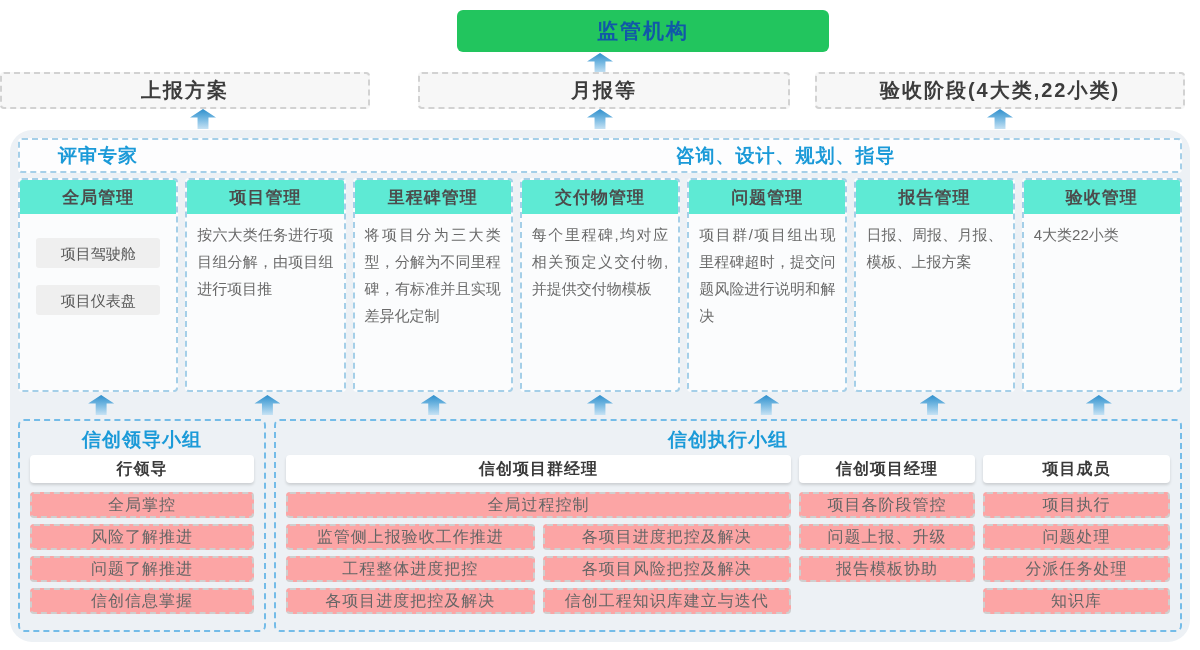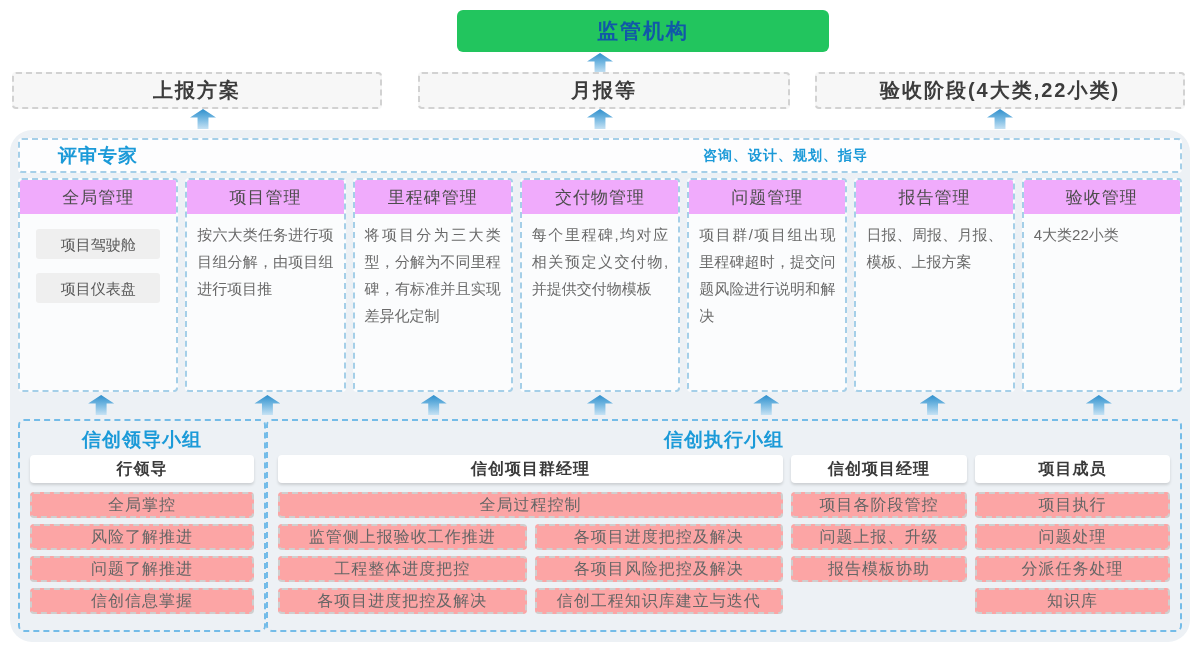--- a/index.html
+++ b/index.html
@@ -9,59 +9,59 @@
 
   
   .regulator { position:absolute; left:418px; top:10px; width:372px; height:42px;
     background:#22c55e; border-radius:6px; display:flex; align-items:center; justify-content:center;
     font-size:21px; font-weight:bold; color:#1158a8; letter-spacing:2px;margin-left:39px; }
 
   
   .channel { position:absolute; top:72px; height:37px; background:#f7f7f7;
     border:2px dashed #d2d2d2; border-radius:4px; display:flex; align-items:center; justify-content:center;
     font-size:20px; font-weight:bold; color:#3c3c3c; letter-spacing:2px; }
-  .c0 { left:12px;  width:370px; }
+  .c0 { left:0;  width:370px; }
   .c1 { left:418px; width:372px; }
   .c2 { left:815px; width:370px; }
 
   
   .arrow { width:26px; height:20px;
     background:linear-gradient(180deg,#2f8fcc 0%,#6fb5e0 45%,#c6e2f4 100%);
     clip-path:polygon(50% 0,100% 42%,71% 42%,71% 100%,29% 100%,29% 42%,0 42%); }
   .abs { position:absolute; }
 
   
   .container { position:absolute; left:10px; top:130px; width:1180px; height:512px;
     background:#edf1f5; border-radius:22px; }
 
   .band { position:absolute; left:8px; top:8px; width:1164px; height:35px;
     background:#fdfdfe; border:2px dashed #a5cfe8; border-radius:4px; }
   .band-left { position:absolute; left:38px; top:50%; transform:translateY(-50%);
     font-size:19px; font-weight:bold; color:#1b9ad8; letter-spacing:1px; }
   .band-right { position:absolute; left:66%; top:50%; transform:translate(-50%,-50%);
-    font-size:14px; font-weight:bold; color:#1b9ad8; letter-spacing:1px; white-space:nowrap; }
+    font-size:19px; font-weight:bold; color:#1b9ad8; letter-spacing:1px; white-space:nowrap; }
 
   .cols { position:absolute; left:8px; top:48px; width:1164px; height:214px;
     display:grid; grid-template-columns:repeat(7,1fr); gap:7px; }
   .col { background:#fbfcfd; border:2px dashed #a5cfe8; border-radius:4px;
     display:flex; flex-direction:column; overflow:hidden; }
-  .col-header { flex:0 0 34px; background:#f0abfc; display:flex; align-items:center; justify-content:center;
-    font-size:17px; font-weight:normal; color:#4c4c4c; letter-spacing:1px; }
+  .col-header { flex:0 0 34px; background:#5eead4; display:flex; align-items:center; justify-content:center;
+    font-size:17px; font-weight:bold; color:#4c4c4c; letter-spacing:1px; }
   .col-body { padding:7px 10px; font-size:15px; color:#6a6a6a; line-height:27px;
     text-align:justify; text-align-last:left; }
   .col-body p { margin:0 0 13px; }
-  .tag { height:30px; margin:8px 6px 14px; background:#efefef; border-radius:3px;
+  .tag { height:30px; margin:17px 6px 14px; background:#efefef; border-radius:3px;
     display:flex; align-items:center; justify-content:center; color:#585858; font-size:15px; }
 
   .arrows7 { position:absolute; left:8px; top:265px; width:1164px; height:20px;
     display:grid; grid-template-columns:repeat(7,1fr); }
   .arrows7 .arrow { margin:0 auto; }
 
   
-  .bottom { position:absolute; left:8px; top:289px; width:1164px; height:213px; display:flex; }
+  .bottom { position:absolute; left:8px; top:289px; width:1164px; height:213px; display:flex; gap:8px; }
   .group { border:2px dashed #74bce8; border-radius:6px; padding:4px 10px 8px; }
   .leader { flex:0 0 248px; }
   .exec { flex:1; }
   .group-title { text-align:center; font-size:19px; font-weight:bold; color:#1b9ad8;
     height:30px; line-height:30px; letter-spacing:1px; }
   .role-box { height:28px; background:#ffffff; border-radius:4px;
     box-shadow:0 2px 3px rgba(0,0,0,0.14); display:flex; align-items:center; justify-content:center;
     font-size:16px; font-weight:bold; color:#3a3a3a; letter-spacing:1px; margin-bottom:9px; }
   .ditem { height:26px; border:2px dashed #cfcfcf; border-radius:4px; background:#fca5a5;
     display:flex; align-items:center; justify-content:center; font-size:16px; color:#666666;

